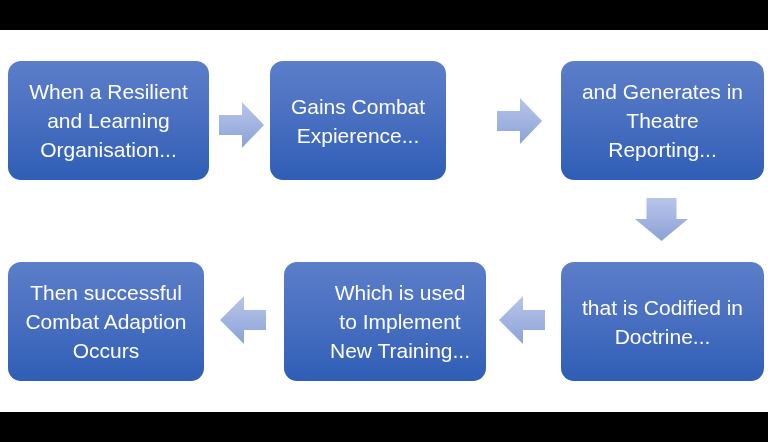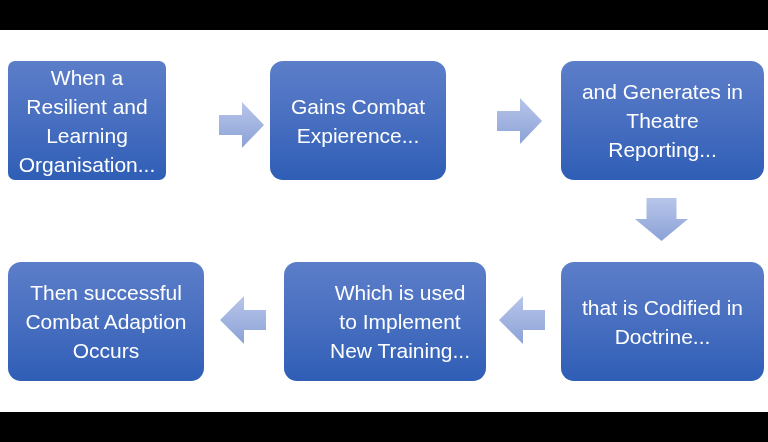--- a/index.html
+++ b/index.html
@@ -22,21 +22,21 @@
     background:linear-gradient(to bottom,#5c7ec9 0%,#4a70c1 45%,#2f5eb6 100%);
     color:#ffffff;
     display:flex;align-items:center;justify-content:center;
     text-align:center;
     font-size:21px;line-height:29px;
     padding:0 14px;
     box-sizing:border-box;
   }
   .node.row1{top:61px;height:119px;}
   .node.row2{top:262px;height:119px;}
-  .b1{left:8px;width:158px;border-radius:7px;}
+  .b1{left:8px;width:201px;}
   .b2{left:270px;width:176px;}
   .b3{left:561px;width:203px;}
   .b4{left:561px;width:203px;}
   .b5{left:284px;width:202px;padding-left:44px;}
   .b6{left:8px;width:196px;}
   .arrow{position:absolute;display:block;}
 </style>
 </head>
 <body>
 

